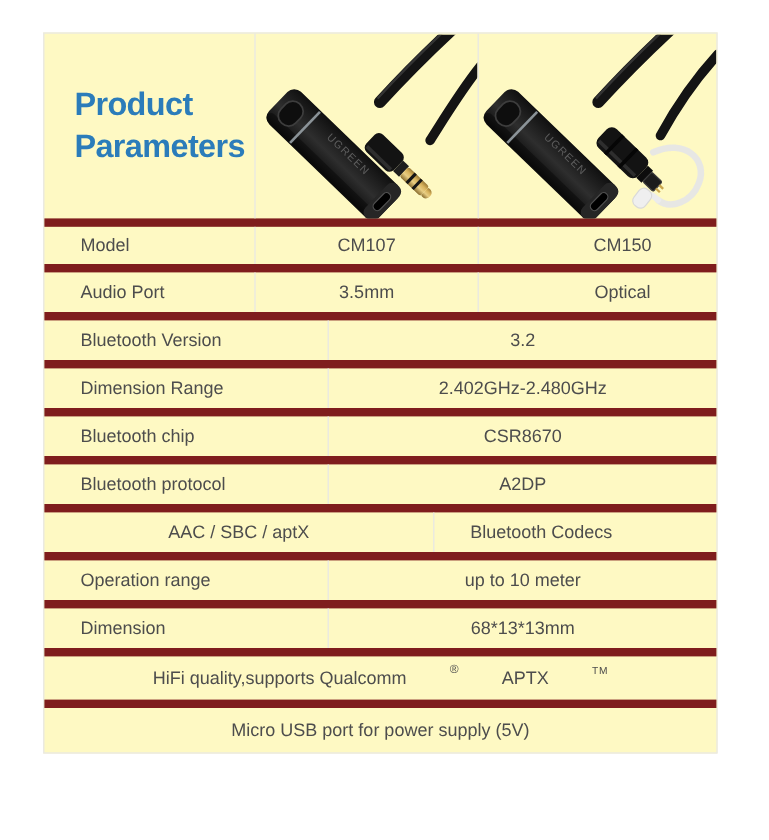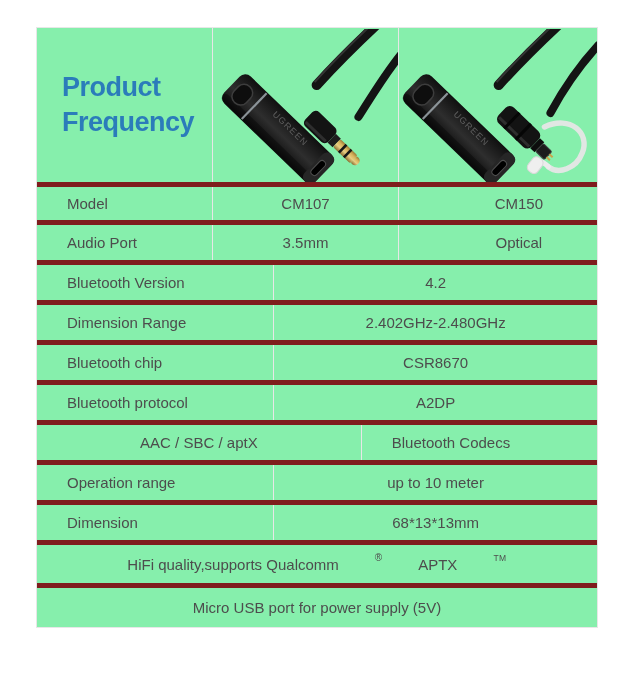--- a/index.html
+++ b/index.html
@@ -6,23 +6,23 @@
   html, body {
     width: 641px; height: 700px;
     background: #ffffff;
     font-family: "Liberation Sans", "DejaVu Sans", sans-serif;
     overflow: hidden;
   }
   .sheet { position: relative; width: 641px; height: 700px; background: #fff; }
   .spec-table {
     position: absolute; left: 36px; top: 27px; width: 562px;
     border: 1px solid #e7e7e7;
-    background: #86efac;
-  }
-  .t-row { display: flex; border-top: 5px solid #7f1d1d; }
+    background: #fef9c3;
+  }
+  .t-row { display: flex; border-top: 7px solid #7f1d1d; }
   .t-row:first-child { border-top: none; }
   .cell { display: flex; align-items: center; border-left: 1px solid #e7e7e7; }
   .cell:first-child { border-left: none; }
 
   
   .r-photo { height: 154px; }
   .title-cell {
     width: 176px; display: flex; flex-direction: column;
     justify-content: center; align-items: flex-start;
     padding-left: 25px;
@@ -57,21 +57,21 @@
 </style>
 </head>
 <body>
 
 <div class="sheet">
   <div class="spec-table">
 
     <div class="t-row r-photo">
       <div class="cell title-cell">
         <div class="title-line">Product</div>
-        <div class="title-line">Frequency</div>
+        <div class="title-line">Parameters</div>
       </div>
 
       <div class="cell photo-cell-1">
         <svg width="185" height="153" viewBox="0 0 185 153">
           <defs>
             <linearGradient id="bodyG1" x1="0" y1="0" x2="1" y2="0">
               <stop offset="0" stop-color="#0c0c0c"></stop>
               <stop offset="0.45" stop-color="#2e2e2e"></stop>
               <stop offset="1" stop-color="#101010"></stop>
             </linearGradient>
@@ -155,21 +155,21 @@
     </div>
 
     <div class="t-row r-compare">
       <div class="cell c-label txt">Audio Port</div>
       <div class="cell c-v1 txt">3.5mm</div>
       <div class="cell c-v2 txt">Optical</div>
     </div>
 
     <div class="t-row r-spec">
       <div class="cell s-label txt">Bluetooth Version</div>
-      <div class="cell s-value txt">4.2</div>
+      <div class="cell s-value txt">3.2</div>
     </div>
     <div class="t-row r-spec">
       <div class="cell s-label txt">Dimension Range</div>
       <div class="cell s-value txt">2.402GHz-2.480GHz</div>
     </div>
     <div class="t-row r-spec">
       <div class="cell s-label txt">Bluetooth chip</div>
       <div class="cell s-value txt">CSR8670</div>
     </div>
     <div class="t-row r-spec">

